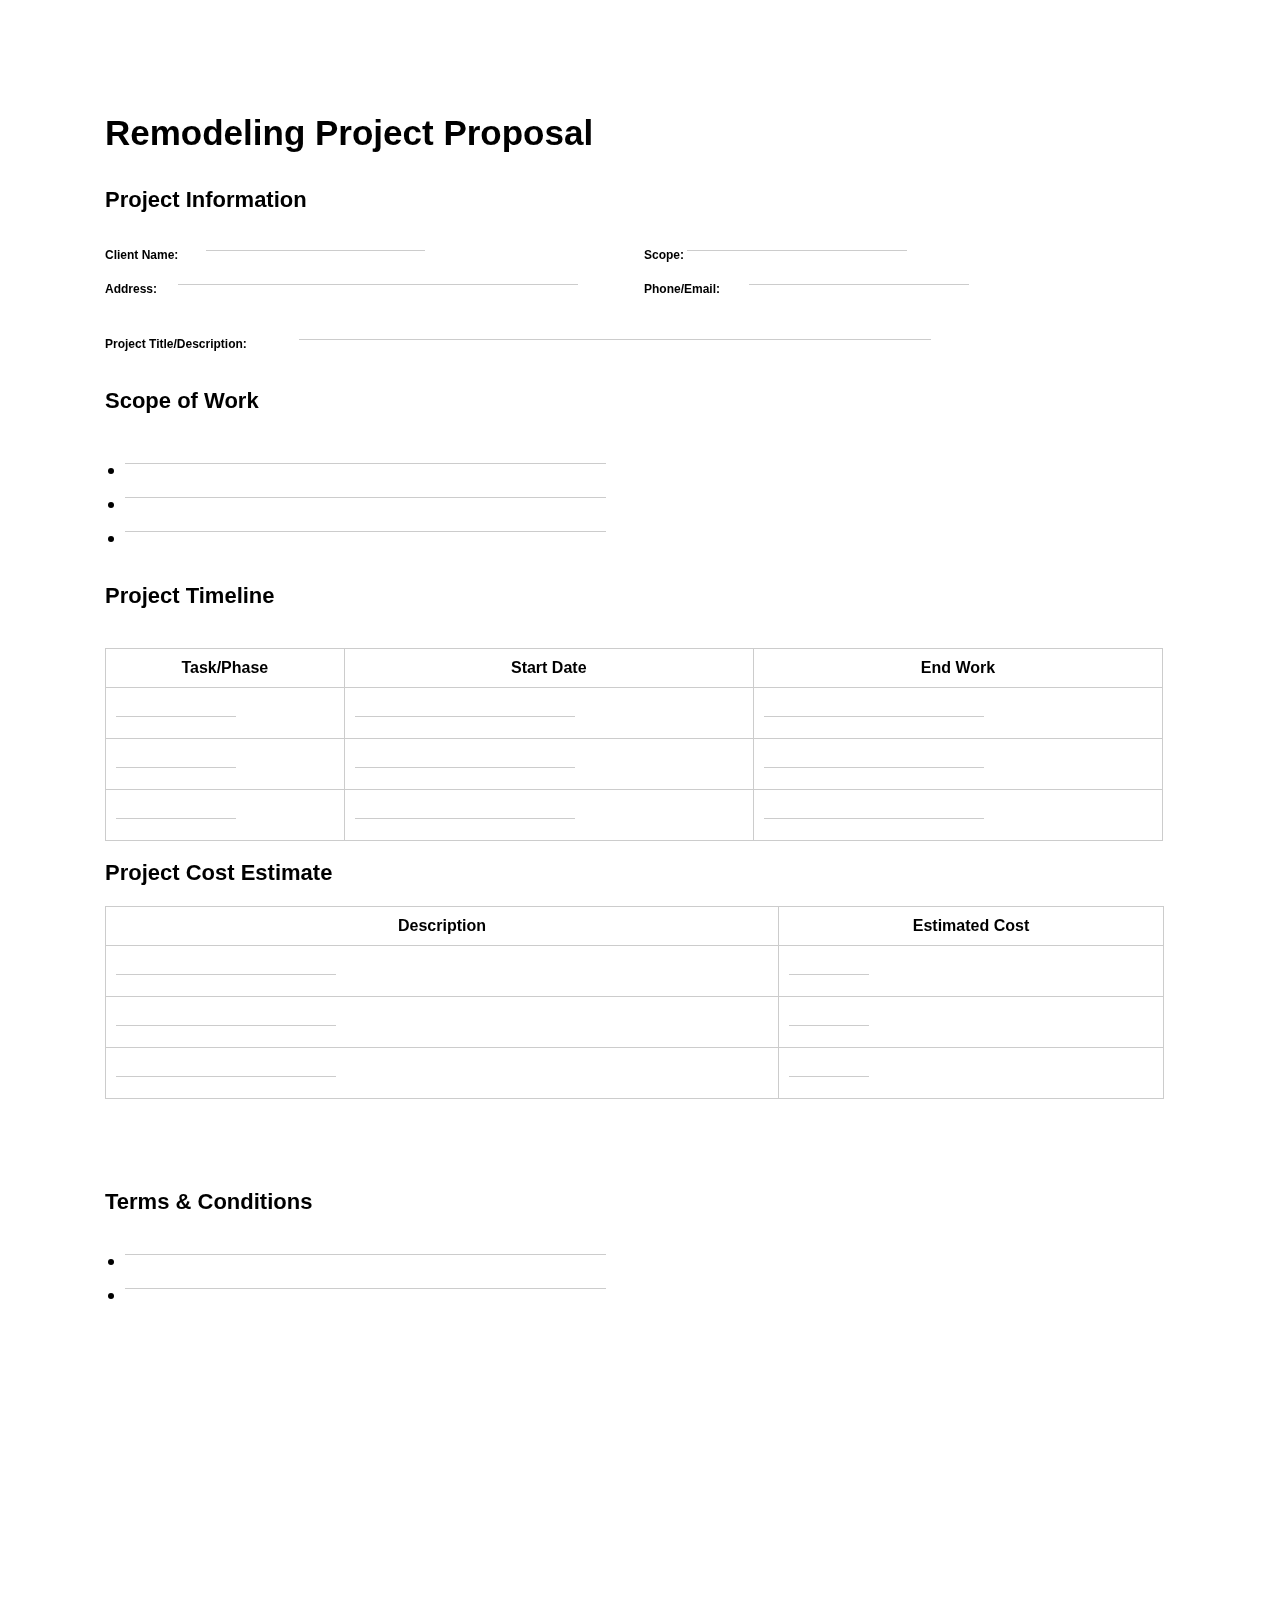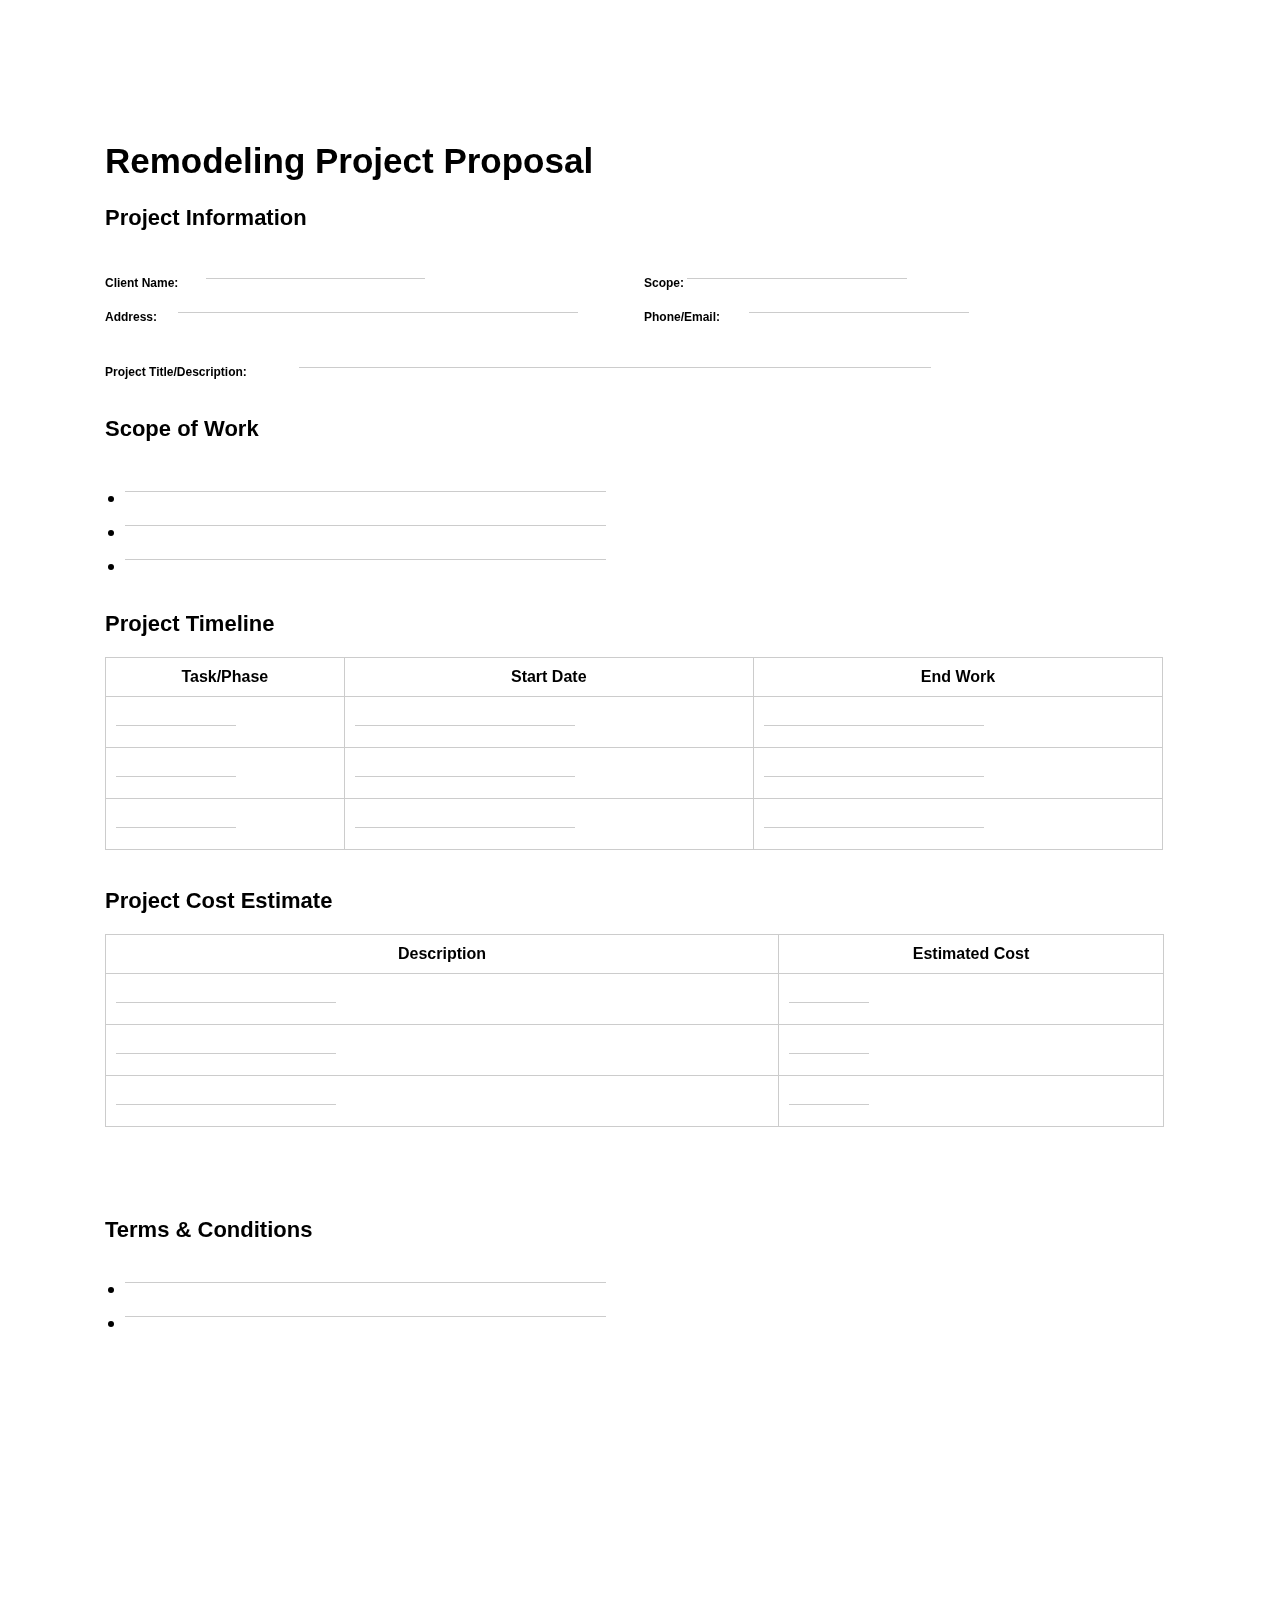--- a/index.html
+++ b/index.html
@@ -13,21 +13,20 @@
       position: relative;
       font-family: "Liberation Sans", sans-serif;
       color: #000;
       overflow: hidden;
     }
     .page {
       position: absolute;
       left: 0; top: 0;
       width: 1263px;
       height: 1354px;
-      margin-top: 28px;
     }
     .doc-title {
       position: absolute;
       left: 105px;
       top: 113px;
       font-size: 35px;
       font-weight: bold;
       line-height: 40px;
       margin: 0;
       white-space: nowrap;
@@ -97,21 +96,21 @@
       top: 10px;
     }
   </style>
 </head>
 <body>
 
 <div class="page">
 
   <h1 class="doc-title">Remodeling Project Proposal</h1>
 
-  <h2 class="section-title" style="top:177px;">Project Information</h2>
+  <h2 class="section-title" style="top:187px;">Project Information</h2>
 
   <div>
     <span class="label" style="left:105px; top:246px;">Client Name:</span>
     <div class="fill-line" style="left:206px; top:250px; width:219px;"></div>
   </div>
 
   <div>
     <span class="label" style="left:644px; top:246px;">Scope:</span>
     <div class="fill-line" style="left:687px; top:250px; width:220px;"></div>
   </div>
@@ -143,21 +142,21 @@
       <div class="fill-line" style="left:125px; top:497px; width:481px;"></div>
     </div>
     <div>
       <span class="bullet" style="left:108px; top:536px;"></span>
       <div class="fill-line" style="left:125px; top:531px; width:481px;"></div>
     </div>
   </div>
 
   <h2 class="section-title" style="top:583px;">Project Timeline</h2>
 
-  <table class="grid" style="top:629px;">
+  <table class="grid" style="top:648px;">
     <colgroup>
       <col style="width:238px;">
       <col style="width:408px;">
       <col style="width:408px;">
     </colgroup>
     <thead>
       <tr>
         <th>Task/Phase</th>
         <th>Start Date</th>
         <th>End Work</th>

